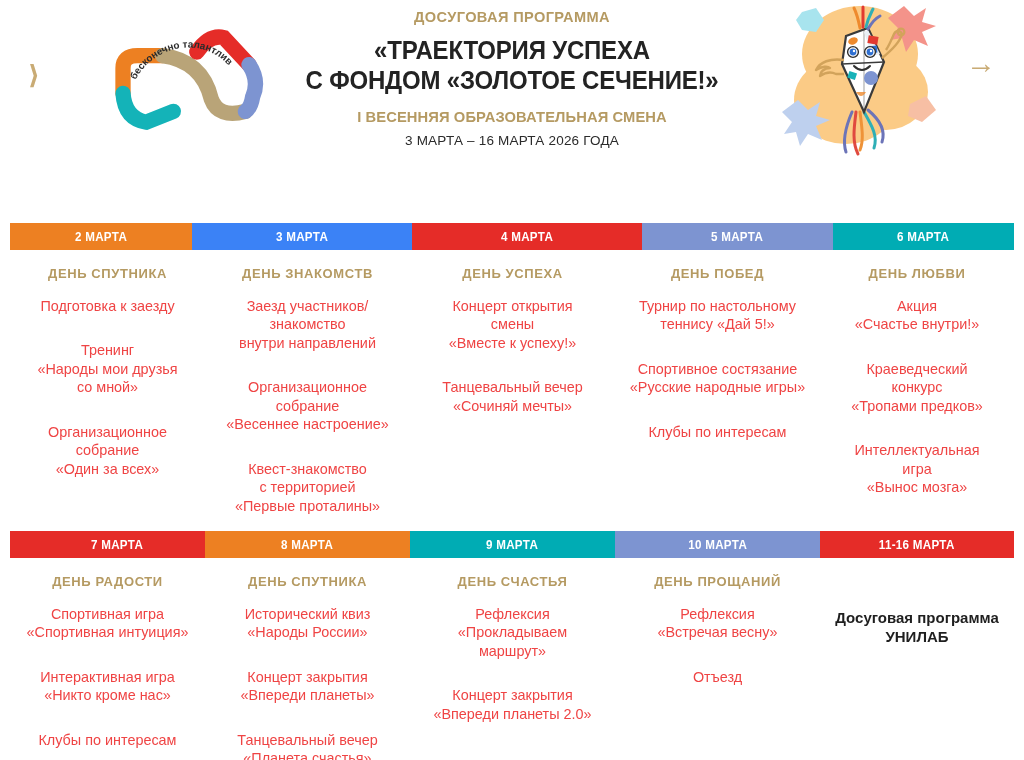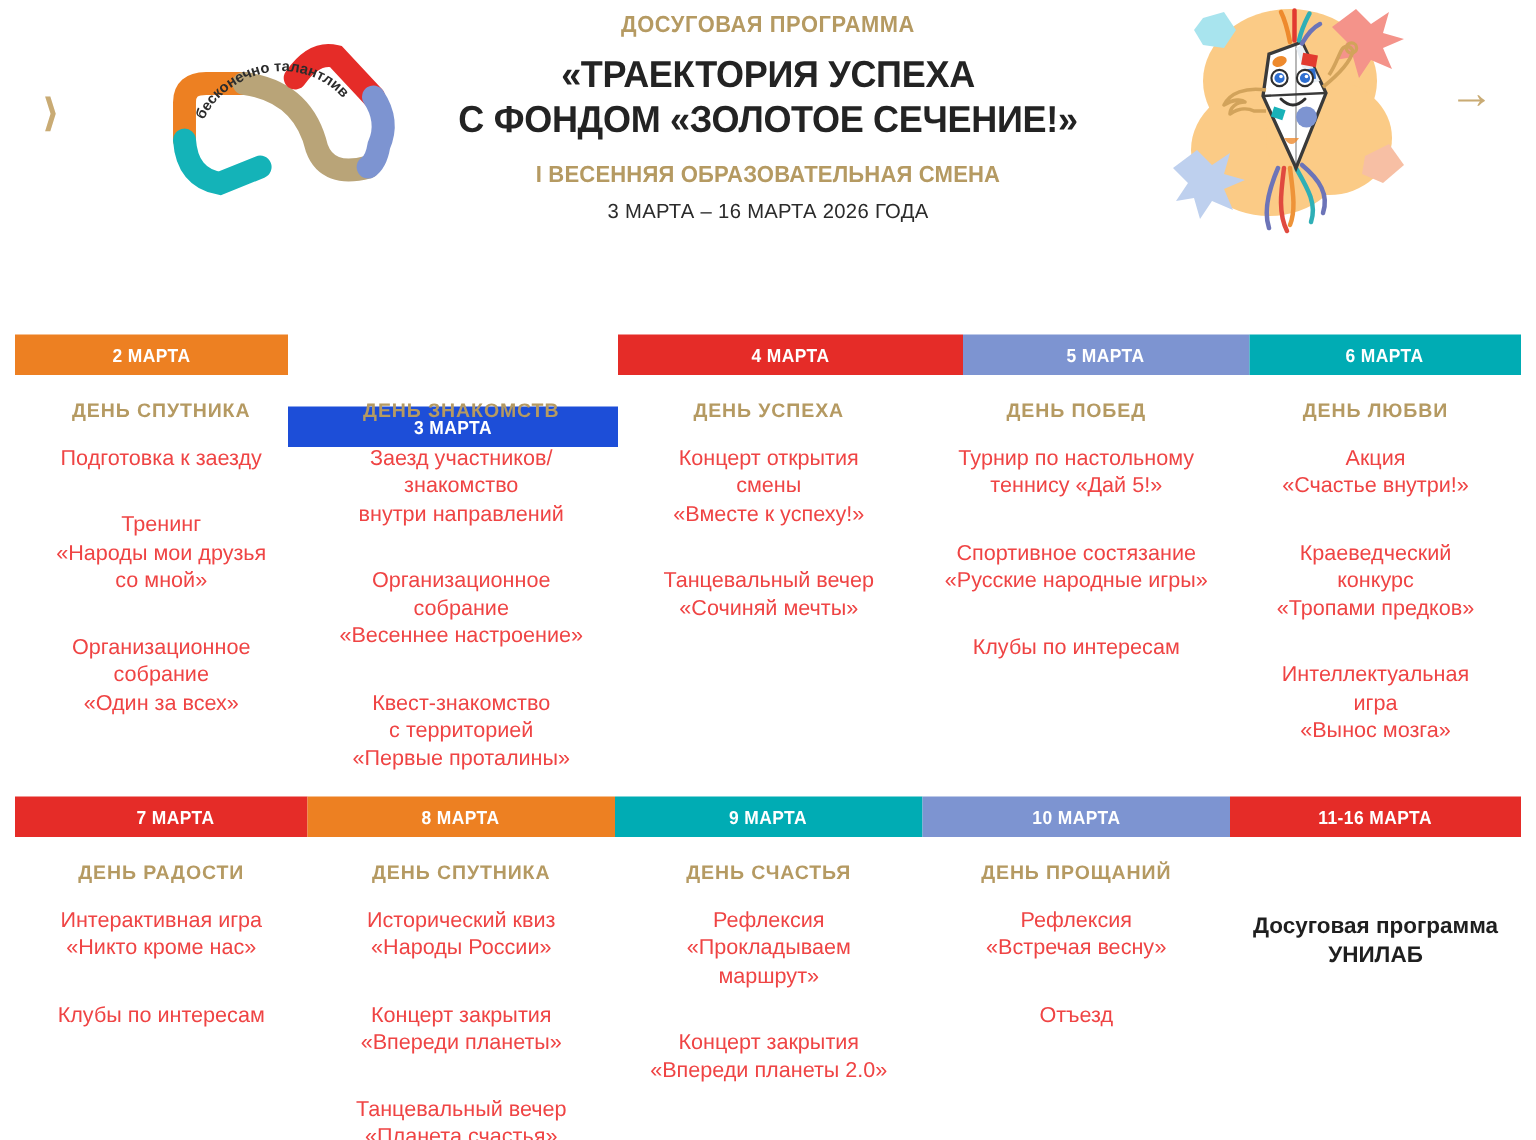--- a/index.html
+++ b/index.html
@@ -268,21 +268,21 @@
         <circle cx="133" cy="32" r="3.4" fill="none" stroke="#D2A35B" stroke-width="2.2"></circle>
       </svg>
     </div>
   </div>
 
   <div class="table-block first">
     <div class="head-row">
         <div class="head-cell" style="width: 195px; background: rgb(237, 128, 34);">
           <span>2 МАРТА</span>
         </div>
-        <div class="head-cell" style="width: 236px; background: #1d4ed8; margin-top: 48px;">
+        <div class="head-cell" style="width: 236px; background: #3b82f6;">
           <span>3 МАРТА</span>
         </div>
         <div class="head-cell" style="width: 246px; background: rgb(229, 44, 40);">
           <span>4 МАРТА</span>
         </div>
         <div class="head-cell" style="width: 205px; background: rgb(125, 148, 209);">
           <span>5 МАРТА</span>
         </div>
         <div class="head-cell" style="width: 194px; background: rgb(0, 172, 180);">
           <span>6 МАРТА</span>
@@ -355,20 +355,22 @@
         <div class="head-cell" style="width: 205px; background: rgb(125, 148, 209);">
           <span>10 МАРТА</span>
         </div>
         <div class="head-cell" style="width: 194px; background: rgb(229, 44, 40);">
           <span>11-16 МАРТА</span>
         </div>
       </div>
     <div class="body-row">
         <div class="body-cell" style="width: 195px;">
           <div class="day-name">ДЕНЬ РАДОСТИ</div>
+          <div class="event">Спортивная игра
+«Спортивная интуиция»</div>
           <div class="event">Интерактивная игра
 «Никто кроме нас»</div>
           <div class="event">Клубы по интересам</div>
         </div>
         <div class="body-cell" style="width: 205px;">
           <div class="day-name">ДЕНЬ СПУТНИКА</div>
           <div class="event">Исторический квиз
 «Народы России»</div>
           <div class="event">Концерт закрытия
 «Впереди планеты»</div>

